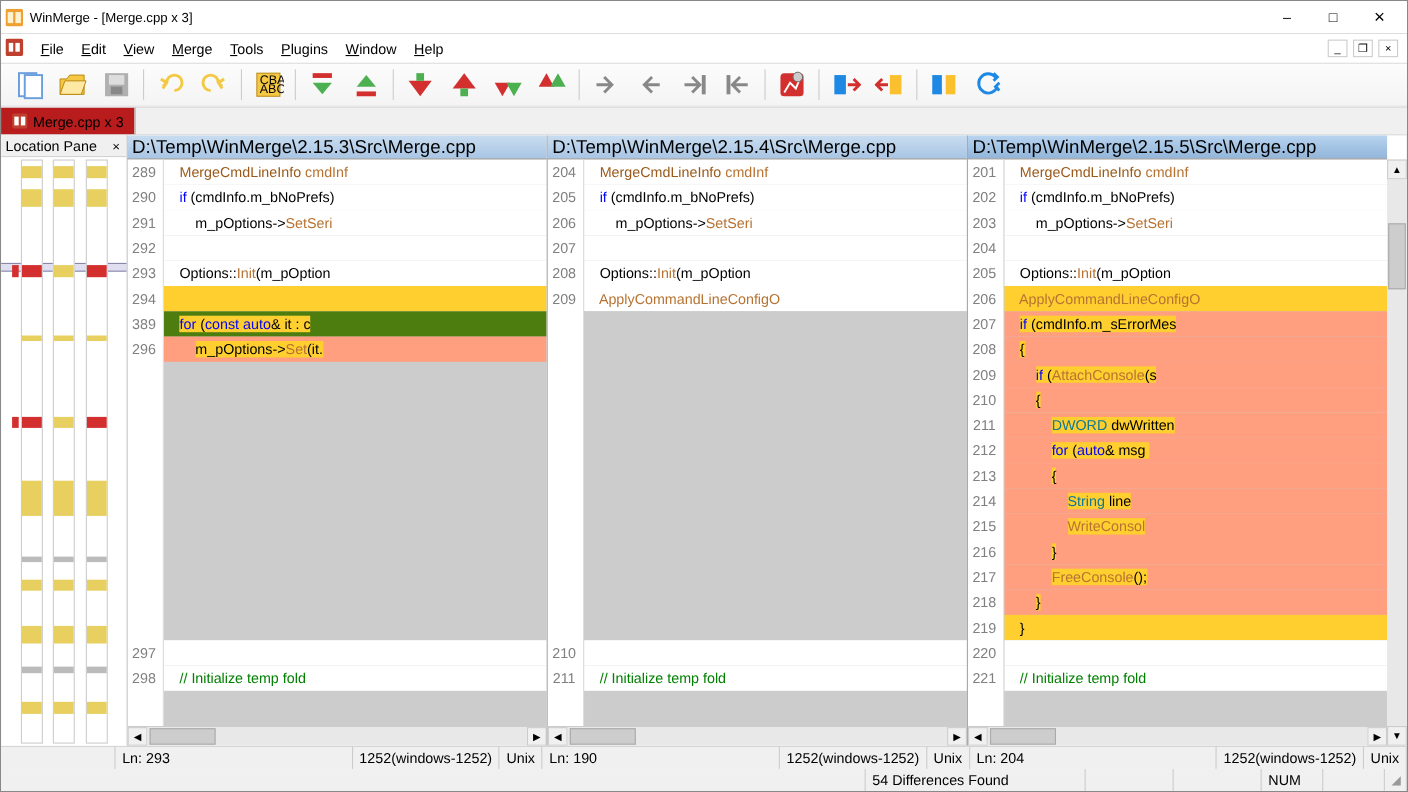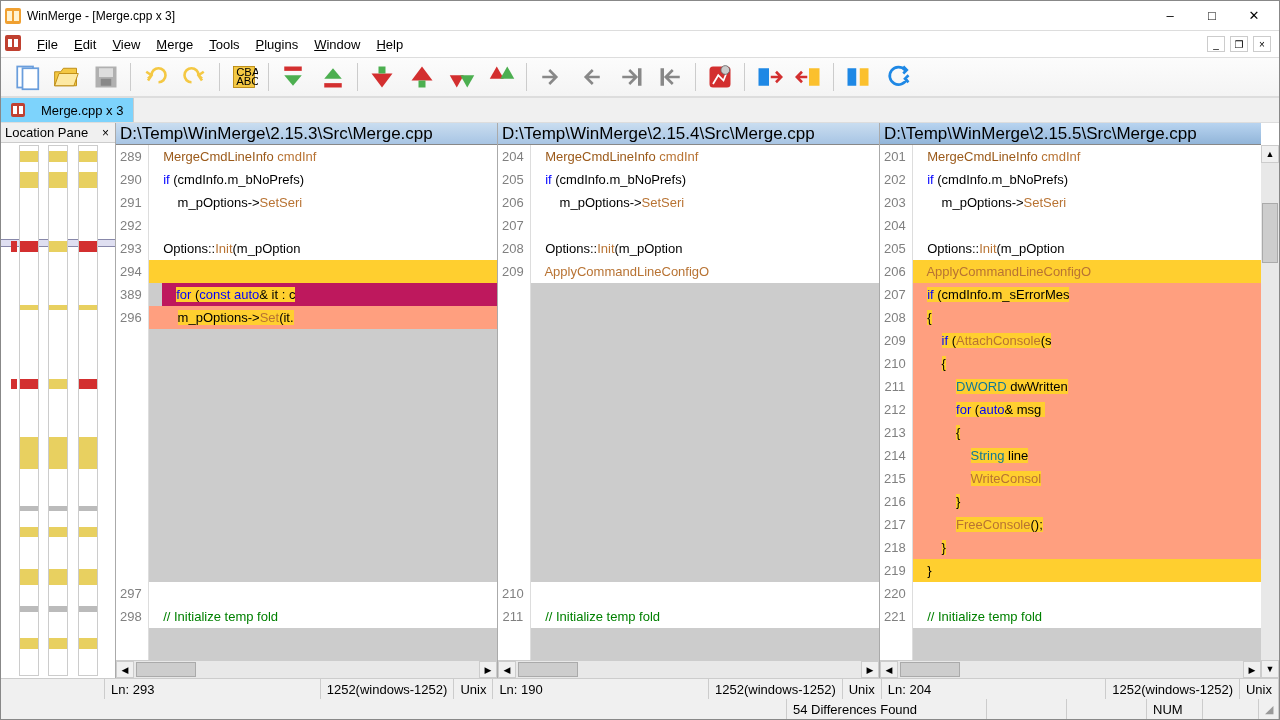--- a/index.html
+++ b/index.html
@@ -14,21 +14,21 @@
 .menubar .menu-item { padding: 3px 8px; cursor: pointer; font-size: 13px; }
 .menubar .spacer { flex: 1; }
 .menubar .mdi-controls { display: flex; gap: 5px; padding-right: 4px;}
 .menubar .mdi-btn { width: 18px; height: 16px; display: flex; align-items: center; justify-content: center; font-size: 10px; border: 1px solid #ccc; cursor: pointer; }
 
 .toolbar { height: 40px; display: flex; align-items: center; padding: 2px 6px; border-top: 1px solid #ddd; border-bottom: 1px solid #ddd; background: linear-gradient(#fcfcfc,#f4f4f4); gap: 2px;}
 .tool-btn { width: 38px; height: 34px; display: flex; align-items: center; justify-content: center; border-radius: 3px; cursor: pointer; }
 .tool-sep { width: 1px; height: 28px; background: #ccc; margin: 0 3px; }
 
 .doc-tab-row { height: 26px; display: flex; align-items: stretch; border-top: 1px solid #ddd; border-bottom: 1px solid #ddd; background: #f0f0f0;}
-.doc-tab { display: flex; align-items: center; padding: 0 10px; background: #7dd3fc; border-right: 1px solid #ccc; gap: 16px; font-size: 12px;}
+.doc-tab { display: flex; align-items: center; padding: 0 10px; background: #b91c1c; border-right: 1px solid #ccc; gap: 5px; font-size: 12px;}
 
 .main-area { flex: 1; display: flex; overflow: hidden; }
 
 .location-pane { width: 115px; display: flex; flex-direction: column; border-right: 1px solid #aaa; }
 .location-pane .loc-header { height: 20px; display: flex; align-items: center; padding: 0 4px; background: #f0f0f0; border-bottom: 1px solid #ccc; font-size: 11px;}
 .location-pane .loc-header .x { margin-left: auto; cursor: pointer; font-size: 12px; padding: 0 2px;}
 .location-pane .loc-body { flex: 1; position: relative; background: #fff; display: flex; justify-content: space-evenly; padding: 2px 8px;}
 .loc-col { width: 20px; height: 100%; background: #fff; position: relative; border: 1px solid #ccc;}
 .loc-mark { position: absolute; left: 0; right: 0; }
 .loc-indicator { position: absolute; left: 0; right: 0; height: 8px; background: rgba(128,128,200,0.25); border-top: 1px solid #88a; border-bottom: 1px solid #88a;}
@@ -40,21 +40,21 @@
 .pane-header.active { background: linear-gradient(#b8d4f0, #92b5d9); }
 .code-area { flex: 1; display: flex; font-family: 'Consolas','Courier New',monospace; font-size: 16px; overflow: hidden; position: relative; background: #cccccc;}
 .gutter { background: #fff; color: #808080; text-align: center; padding: 0 6px 0 4px; user-select: none; border-right: 1px solid #ddd;}
 .code-body { flex: 1; white-space: pre; overflow: hidden; background: #cccccc;}
 .code-line { height: 23px; line-height: 23px; }
 .gutter .code-line { padding: 0; }
 .bg-white { background: #fff; }
 .bg-gray { background: #cccccc; }
 .bg-yellow { background: #ffcf2f; }
 .bg-orange { background: #ff9f7f; }
-.bg-ltyellow { background: #be185d; margin-left: 13px; }
+.bg-ltyellow { background: #4d7c0f; }
 .kw { color: #0000ff; }
 .fn { color: #b87333; }
 .cls { color: #9b5a1a; }
 .cmt { color: #008000; }
 .typ { color: #107896; }
 .span-hl-y { background: #ffcf2f; }
 .hscroll { height: 18px; display: flex; background: #f0f0f0; border-top: 1px solid #ccc;}
 .hscroll .arrow { width: 18px; display:flex;align-items:center;justify-content:center;border:1px solid #ccc; font-size: 9px; cursor:pointer;}
 .hscroll .track { flex: 1; background: #e8e8e8; position: relative;}
 .hscroll .thumb { position: absolute; top: 1px; bottom: 1px; width: 60px; background: #cdcdcd; border: 1px solid #aaa;}

